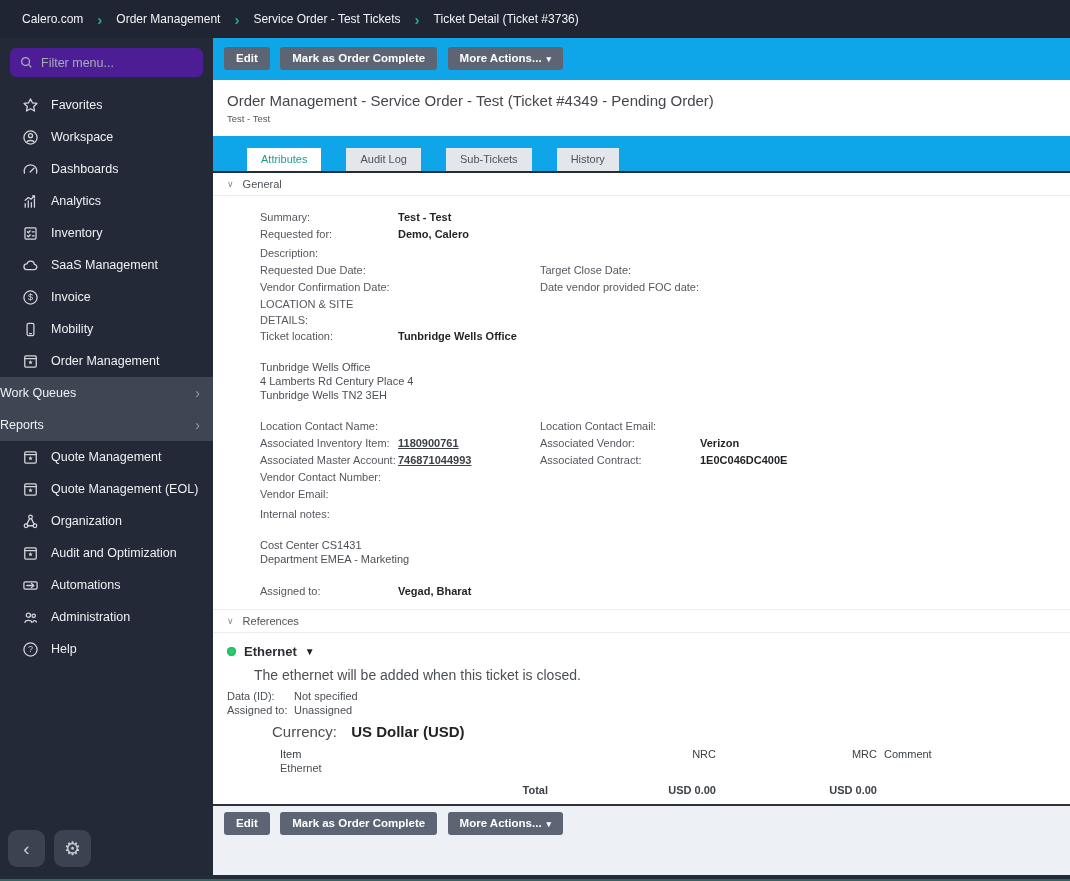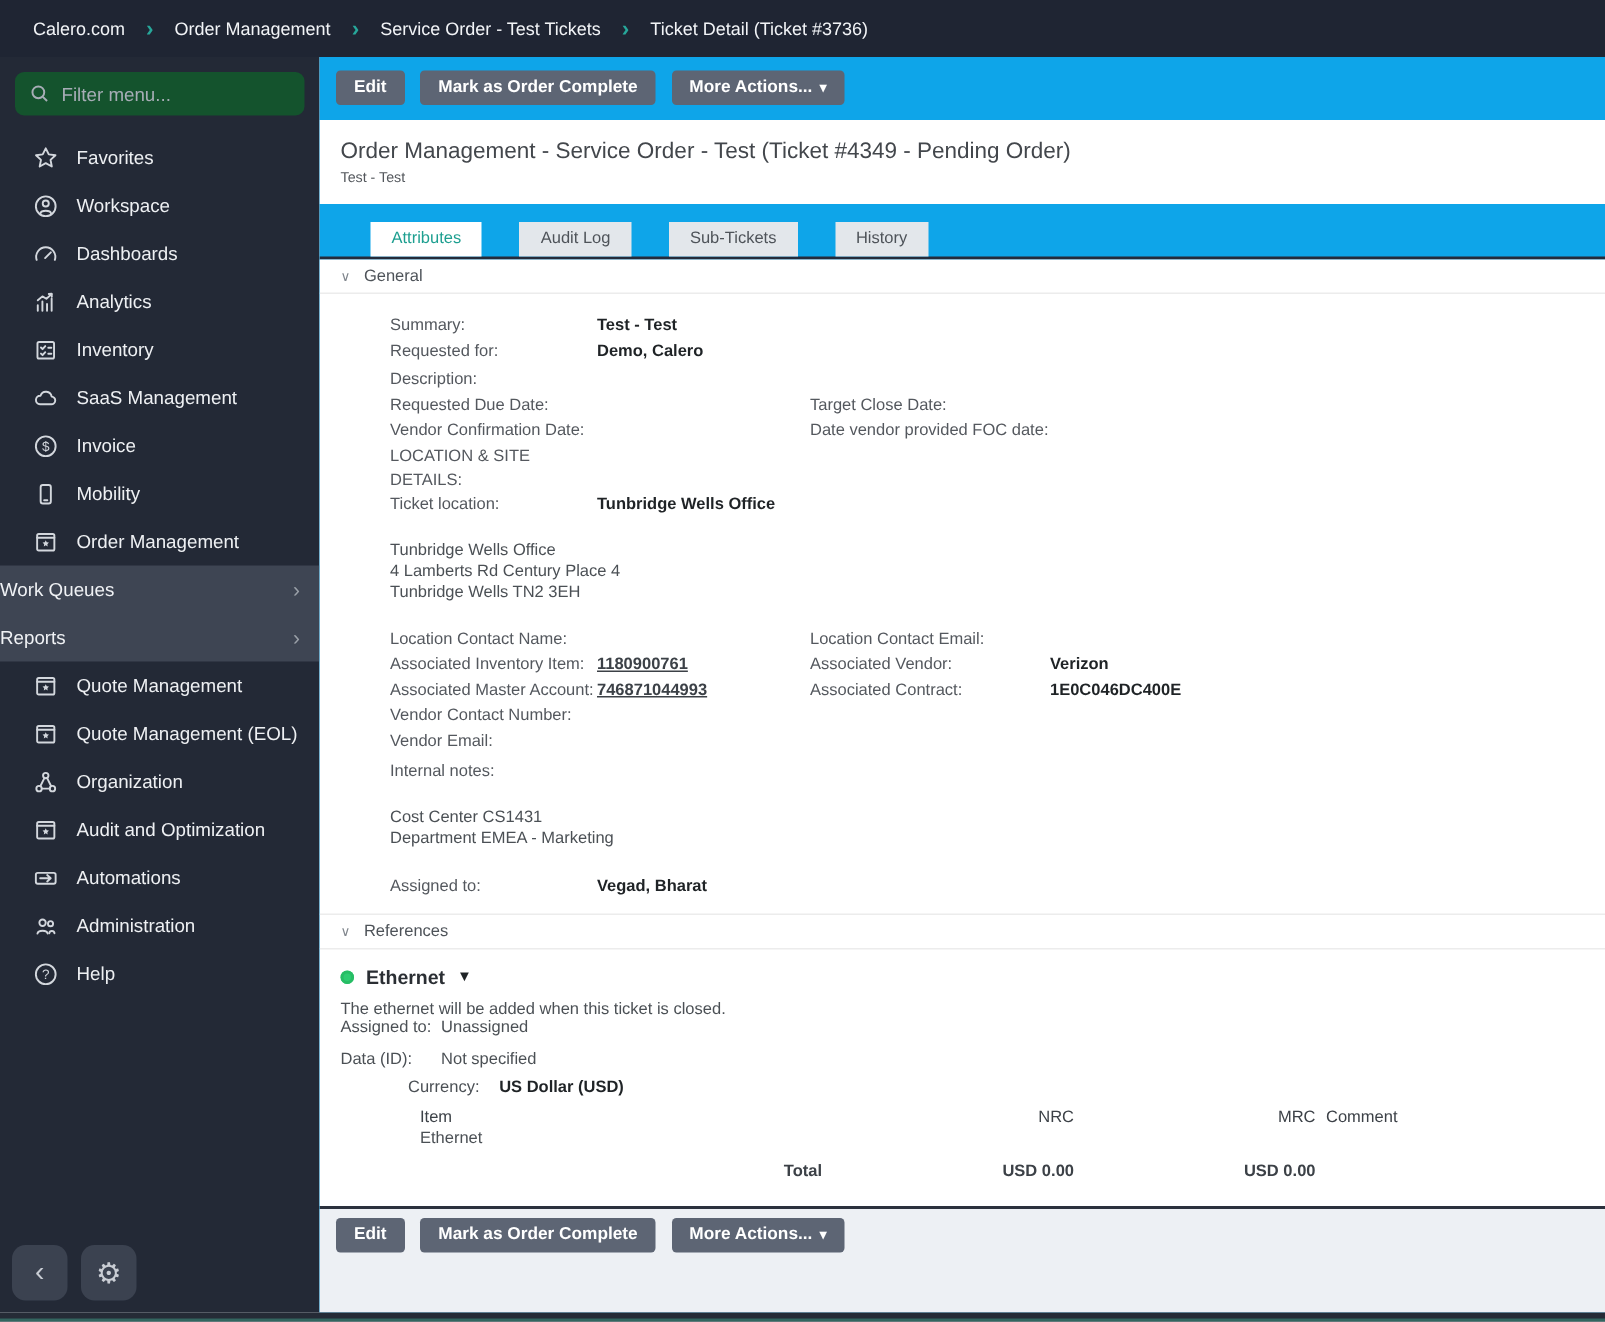--- a/index.html
+++ b/index.html
@@ -15,21 +15,21 @@
   
   .bottom-strip { position:absolute; left:0; bottom:0; width:1070px; height:6px;
     background:#252b36; box-shadow:inset 0 -2px 0 #33655f; }
 
   
   .sidebar { position:absolute; top:38px; left:0; bottom:6px; width:213px;
     background:#232936; overflow:hidden; }
   .filter-wrap { position:relative; margin:10px 10px 12px 10px; }
   .filter-wrap svg { position:absolute; left:9px; top:7px; width:15px; height:15px;
     stroke:#a7adb6; fill:none; stroke-width:1.4; }
-  .filter-input { width:100%; height:29px; background:#14532d; border:none; border-radius:6px;
+  .filter-input { width:100%; height:29px; background:#4c1d95; border:none; border-radius:6px;
     color:#e8eaee; font-size:12.5px; padding-left:31px; outline:none;
     font-family:"Liberation Sans", sans-serif; }
   .filter-input::placeholder { color:#a7adb6; }
   .mi { display:flex; align-items:center; height:32px; padding-left:22px; gap:12px;
     color:#eef0f3; font-size:12.5px; cursor:pointer; }
   .mi svg { width:17px; height:17px; stroke:#d3d7dd; fill:none; stroke-width:1.2;
     stroke-linecap:round; stroke-linejoin:round; flex:0 0 17px; }
   .submenu { background:#3e4553; }
   .smi { height:32px; display:flex; align-items:center; 
     color:#f0f2f5; font-size:12.5px; cursor:pointer; position:relative; }
@@ -73,24 +73,24 @@
     color:#4b5055; }
   .fields2 { margin-top:16px; }
   .assignedrow { margin-top:17px; }
 
   .ref-item { padding-left:14px; }
   .ref-title-row { margin-top:11px; display:flex; align-items:center; gap:8px; }
   .status-dot { width:9px; height:9px; border-radius:50%; background:#2ecc71;
     box-shadow:inset 0 0 0 2px #27bd65; }
   .ref-title { font-size:13px; font-weight:bold; color:#2a2e33; }
   .ref-caret { font-size:10px; color:#1f2326; cursor:pointer; }
-  .ref-note { margin-top:8px; font-size:11px; color:#4b5055; }
+  .ref-note { margin-top:8px; font-size:14px; color:#4b5055;margin-left:27px; }
   .kv { margin-top:7px; font-size:11px; color:#4b5055; line-height:13.5px; }
   .kv .k { display:inline-block; min-width:64px; }
-  .currency-row { margin-top:6px; margin-left:45px; font-size:11px; color:#4b5055; }
+  .currency-row { margin-top:6px; margin-left:45px; font-size:15px; color:#4b5055; }
   .currency-row .cv { font-weight:bold; color:#1f2326; margin-left:10px; }
   .rtab { margin-left:53px; width:698px; display:grid;
     grid-template-columns:300px 136px 161px 95px; font-size:11px; color:#4b5055; }
   .rtab-head { margin-top:8px; font-weight:normal; color:#3c4147; }
   .rtab .num { text-align:right; }
   .rtab .cmt { padding-left:7px; }
   .rtab-row { margin-top:2px; }
   .rtab-total { margin-top:10px; font-weight:bold; color:#3c4147; }
   .rtab-total .t-lbl { text-align:right; padding-right:32px; }
 
@@ -401,27 +401,27 @@
       <span>References</span>
     </div>
 
     <div class="ref-item">
       <div class="ref-title-row">
         <span class="status-dot"></span>
         <span class="ref-title">Ethernet</span>
         <span class="ref-caret">▼</span>
       </div>
       <div class="ref-note">The ethernet will be added when this ticket is closed.</div>
+      <div class="kv">
+        <span class="k">Data (ID):</span>
+        <span>Not specified</span>
+      </div>
       <div class="kv" style="margin-top:0">
         <span class="k">Assigned to:</span>
         <span>Unassigned</span>
-      </div>
-      <div class="kv">
-        <span class="k">Data (ID):</span>
-        <span>Not specified</span>
       </div>
       <div class="currency-row">
         <span>Currency:</span>
         <span class="cv">US Dollar (USD)</span>
       </div>
 
       <div class="rtab rtab-head">
         <span>Item</span>
         <span class="num">NRC</span>
         <span class="num">MRC</span>

